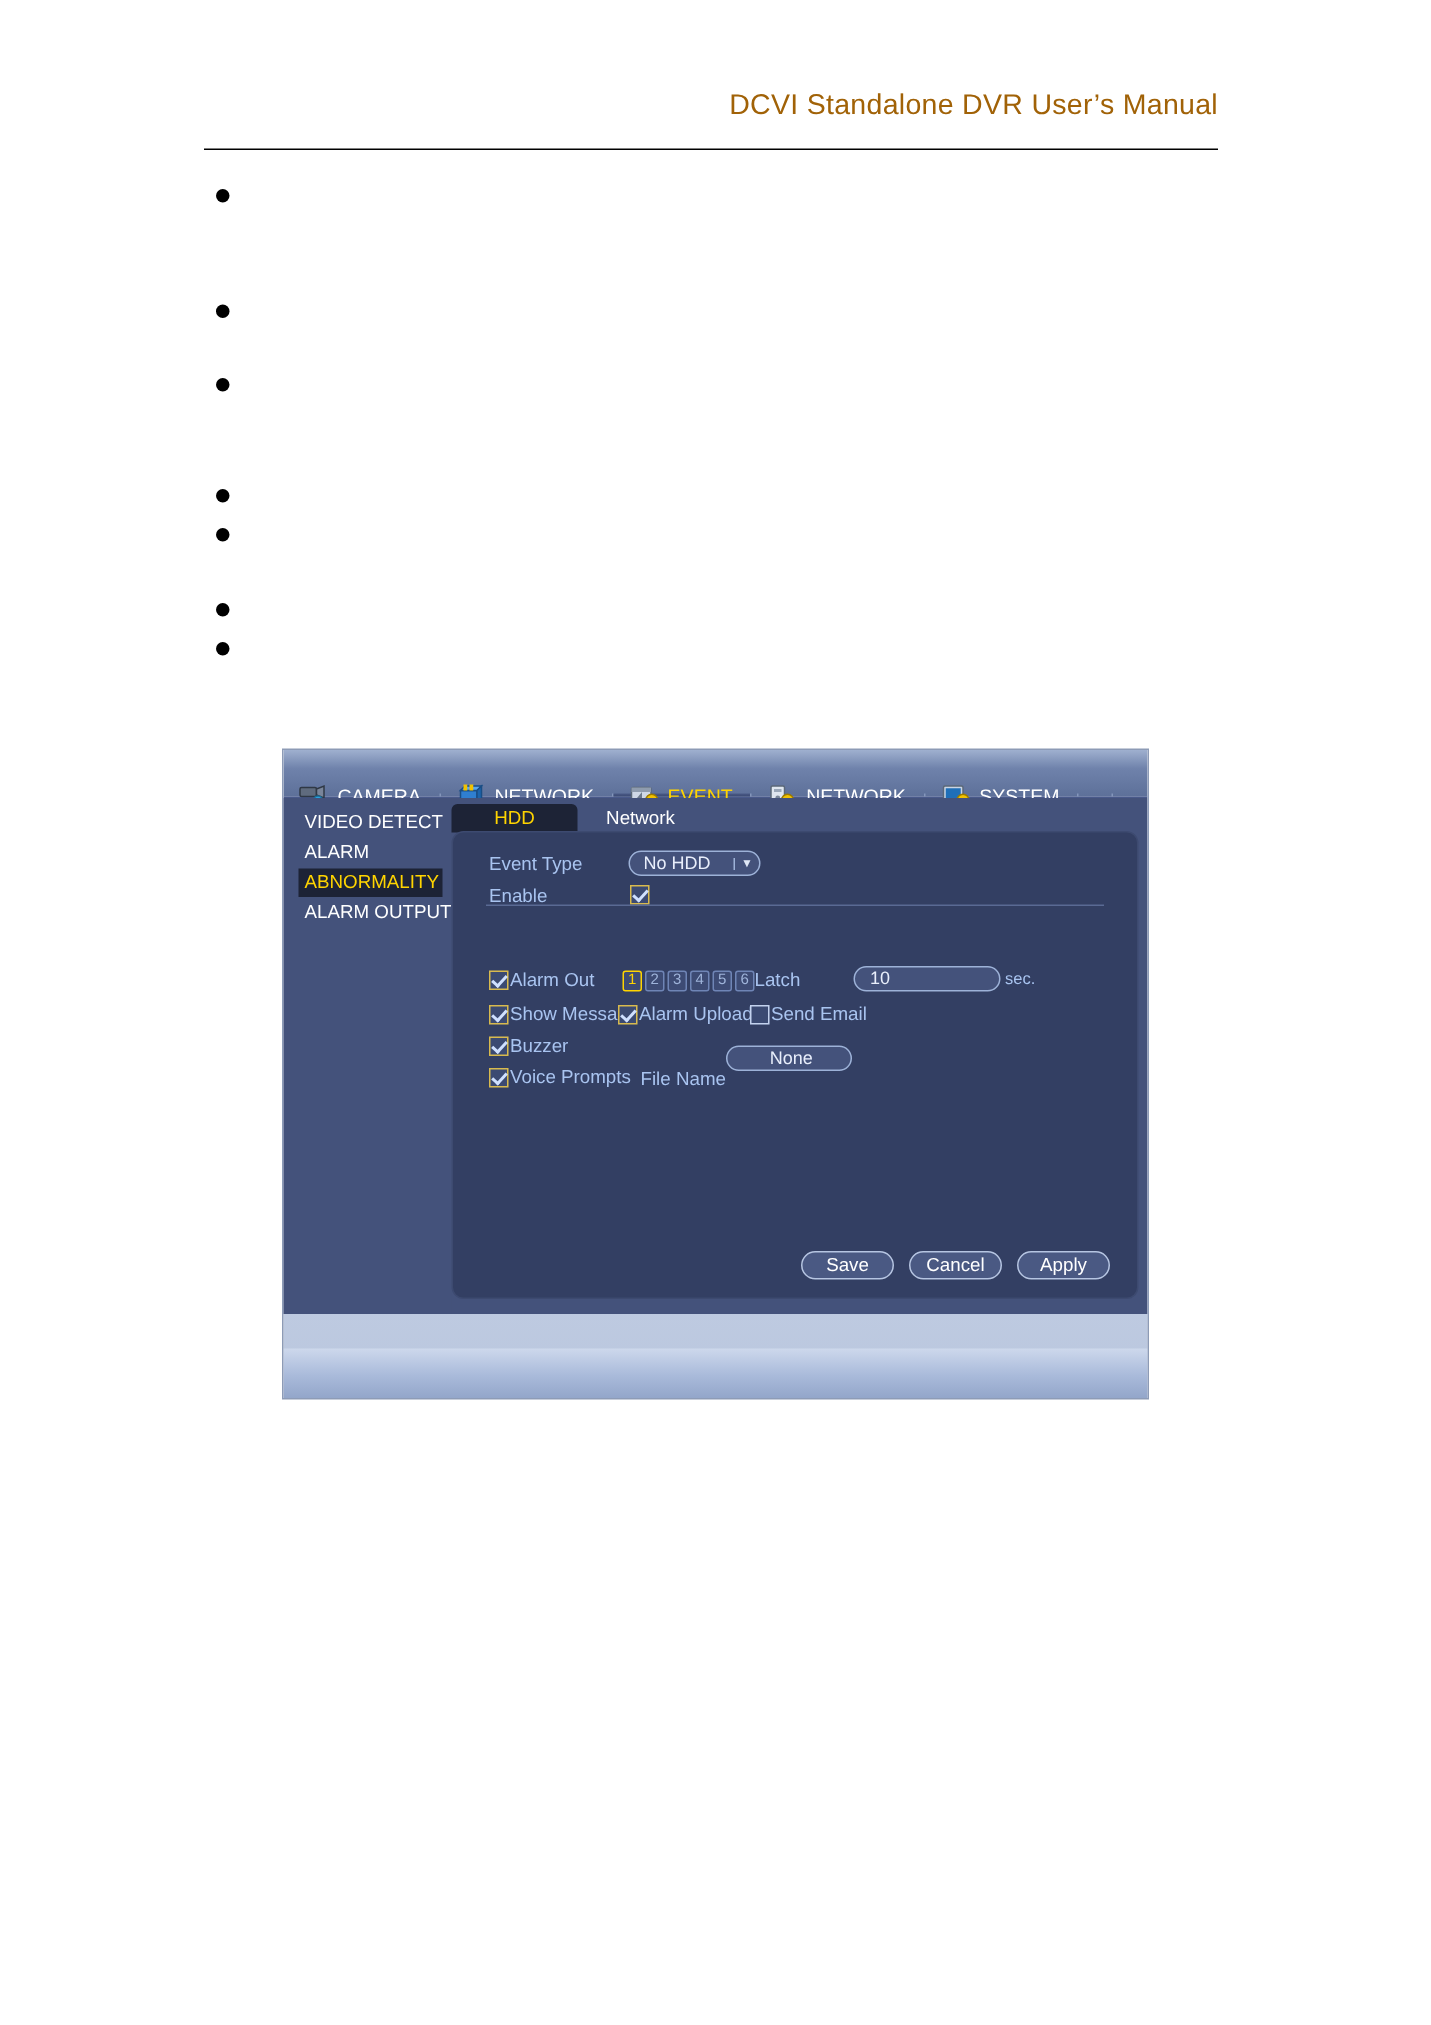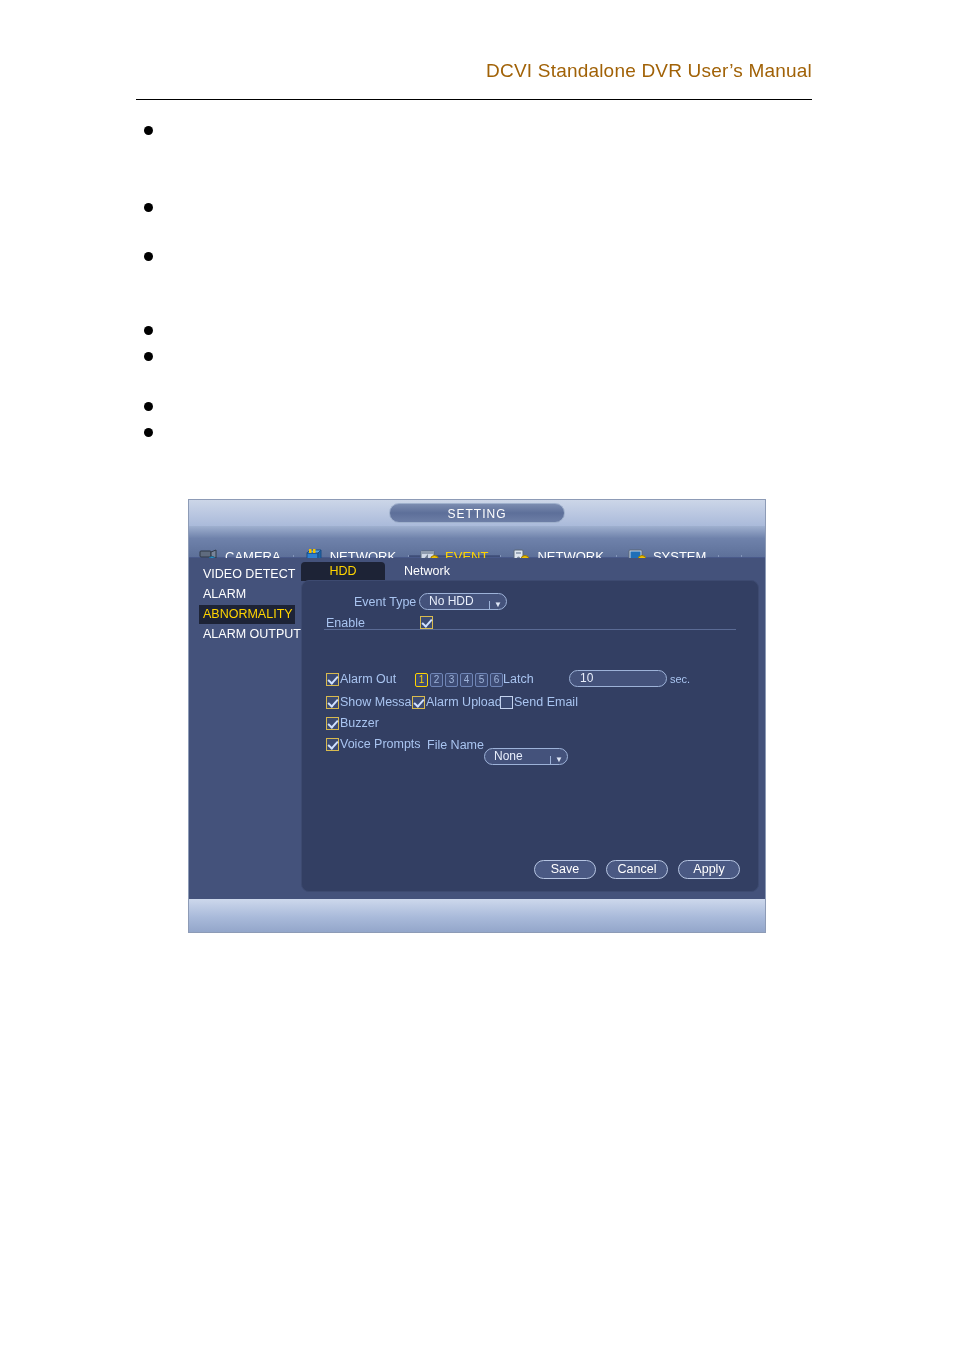--- a/index.html
+++ b/index.html
@@ -189,21 +189,21 @@
 
   .lbl {
     color: #a9c4f0;
     font-size: 12.5px;
     white-space: nowrap;
   }
 
   
   .combo {
     display: inline-flex;
-    align-items: flex-end;
+    align-items: center;
     height: 17px;
     border: 1px solid #9db2d8;
     border-radius: 9px;
     background: #44527b;
     box-sizing: border-box;
     overflow: hidden;
   }
   .combo .val {
     flex: 1;
     padding: 0 6px 0 9px;
@@ -350,23 +350,20 @@
   <span class="dot"></span>
   <span class="btext"></span>
 </div>
 <div class="bullet" style="top:428px">
   <span class="dot"></span>
   <span class="btext"></span>
 </div>
 
 <div class="dvr">
 
-  <div class="dvr-titlebar">
-    <div class="setting-pill">SETTING</div>
-  </div>
 
   <div class="dvr-tabs">
 
     <div class="toptab">
       <span class="ticon">
         <svg width="20" height="16" viewBox="0 0 20 16">
           <rect x="1" y="3" width="11" height="6" rx="1" fill="#5f6b7e" stroke="#2f3845"></rect>
           <path d="M12 4 L17 2 L17 10 L12 8 Z" fill="#79859a" stroke="#2f3845"></path>
           <circle cx="13" cy="12" r="3.3" fill="#2aa3e0" stroke="#1a6d99"></circle>
         </svg>
@@ -440,21 +437,21 @@
 
     <div class="content-wrap">
 
       <div class="subtabs">
         <div class="subtab active">HDD</div>
         <div class="subtab">Network</div>
       </div>
 
       <div class="panel">
 
-        <div style="position:absolute;left:24px;top:14px;margin-left:28px;" class="lbl">Event Type</div>
+        <div style="position:absolute;left:24px;top:14px;" class="lbl">Event Type</div>
         <div class="combo" style="position:absolute;left:117px;top:12px;width:88px;">
           <span class="val">No HDD</span>
           <span class="arr">▼</span>
         </div>
 
         <div style="position:absolute;left:24px;top:35px;" class="lbl">Enable</div>
         <span class="cb checked" style="position:absolute;left:118px;top:35px;"></span>
 
         <div class="divider"></div>
 
@@ -492,21 +489,21 @@
         <div class="cbrow" style="position:absolute;left:24px;top:135px;">
           <span class="cb checked"></span>
           <span class="lbl">Buzzer</span>
         </div>
 
         <div class="cbrow" style="position:absolute;left:24px;top:156px;">
           <span class="cb checked"></span>
           <span class="lbl">Voice Prompts</span>
         </div>
         <div class="lbl" style="position:absolute;left:125px;top:157px;">File Name</div>
-        <div class="combo" style="position:absolute;left:182px;top:167px;width:84px;">
+        <div class="combo" style="position:absolute;left:182px;top:142px;width:84px;flex-direction:column;">
           <span class="val">None</span>
           <span class="arr">▼</span>
         </div>
 
         <div style="position:absolute;right:18px;bottom:12px;display:flex;gap:10px;">
           <span class="btn">Save</span>
           <span class="btn">Cancel</span>
           <span class="btn">Apply</span>
         </div>
 

